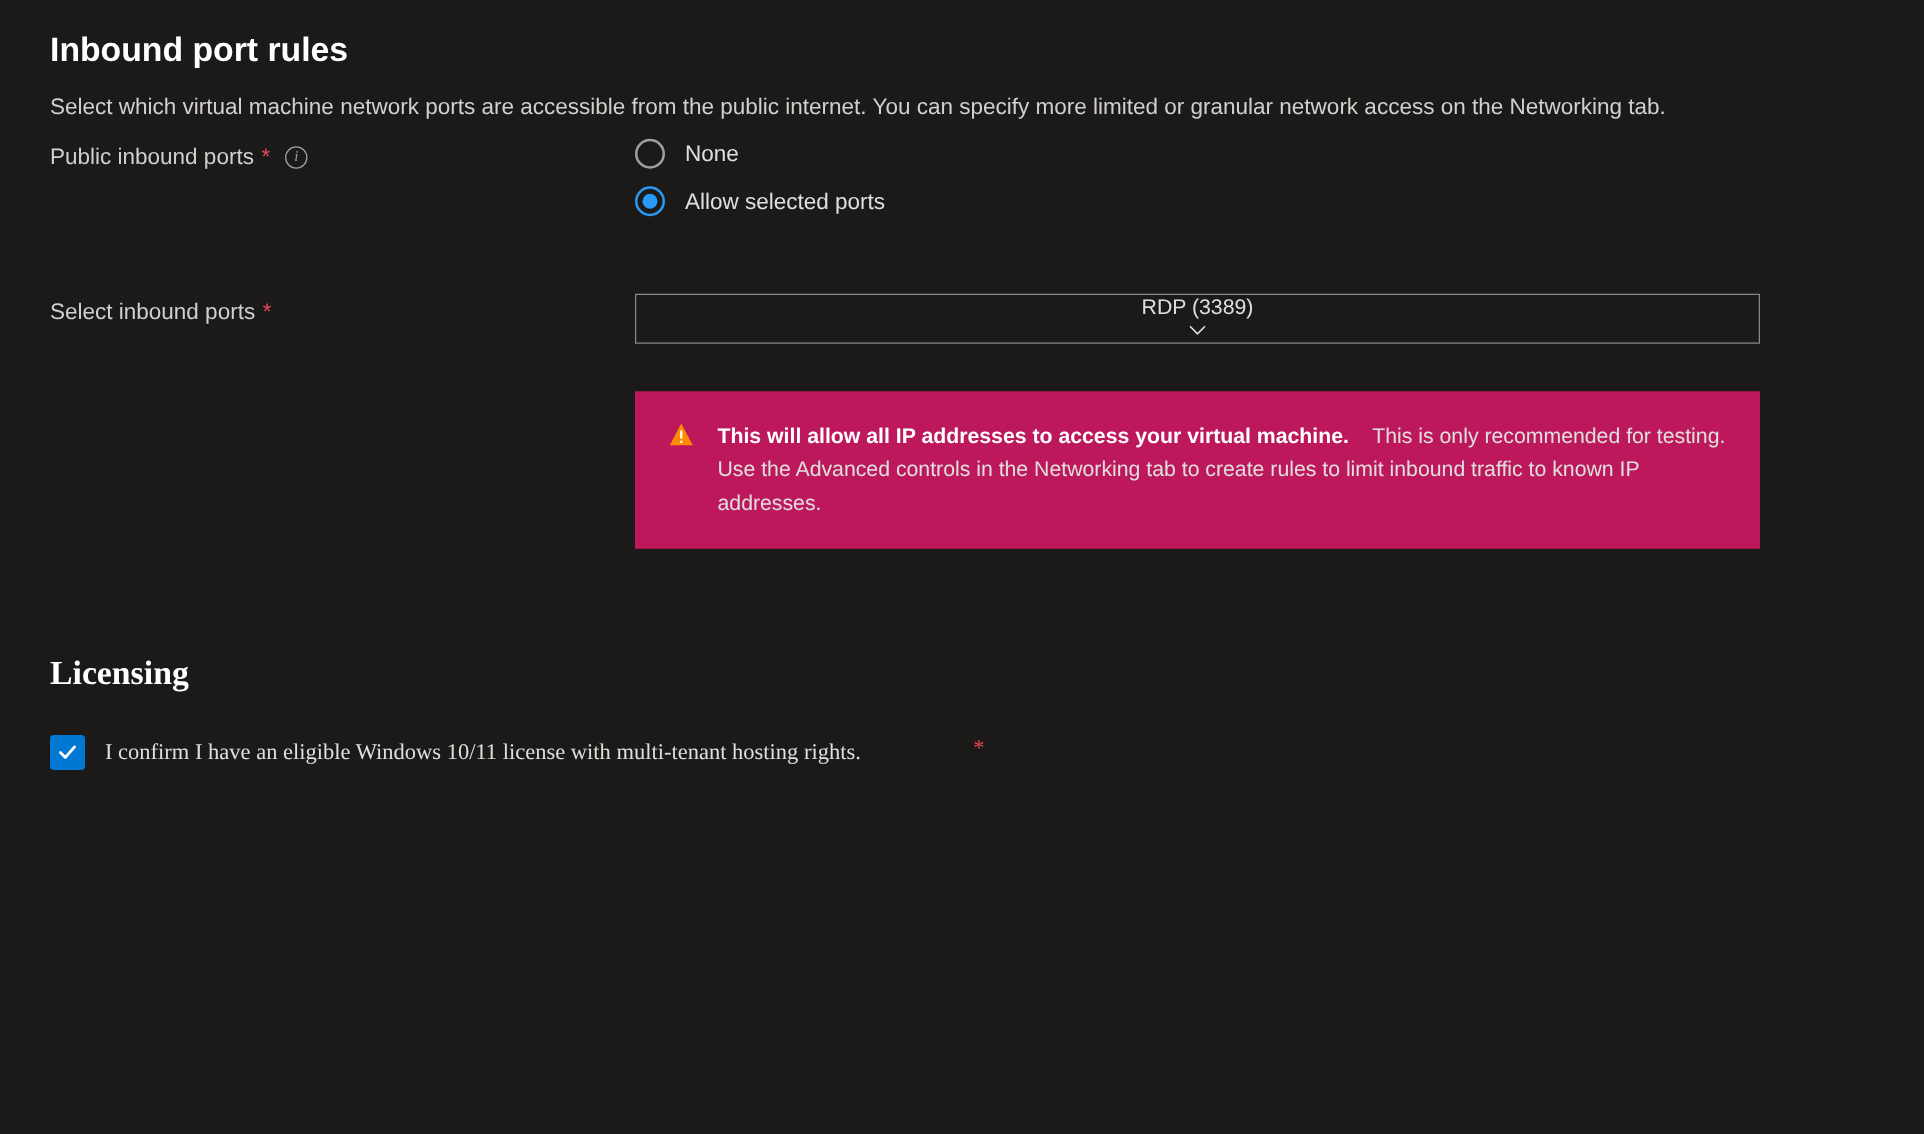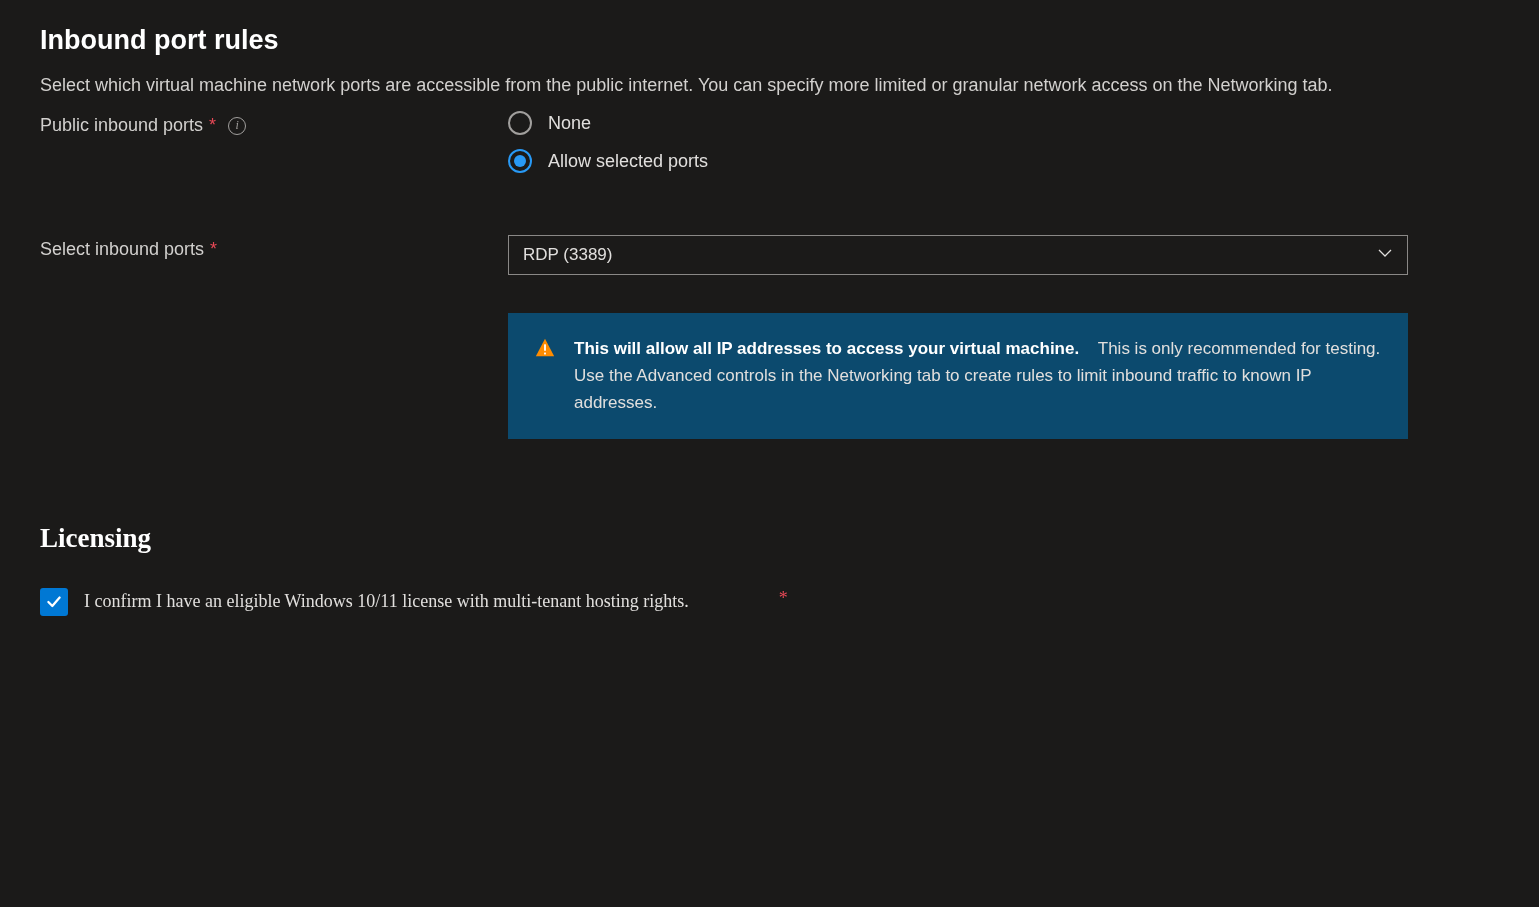--- a/index.html
+++ b/index.html
@@ -101,27 +101,28 @@
       align-items: center;
       justify-content: space-between;
       width: 100%;
       height: 40px;
       border: 1px solid #8a8886;
       background-color: transparent;
       padding: 0 14px;
       font-size: 17px;
       color: #e1dfdd;
       cursor: pointer;
+      flex-direction: column;
     }
     .dropdown-chevron {
       font-size: 16px;
       color: #e1dfdd;
     }
     .warning-box {
-      background-color: #0c4a6e;
+      background-color: #be185d;
       padding: 22px 26px;
       margin-top: 38px;
       display: flex;
       align-items: flex-start;
     }
     .warning-icon {
       flex-shrink: 0;
       margin-right: 18px;
       margin-top: 2px;
     }

